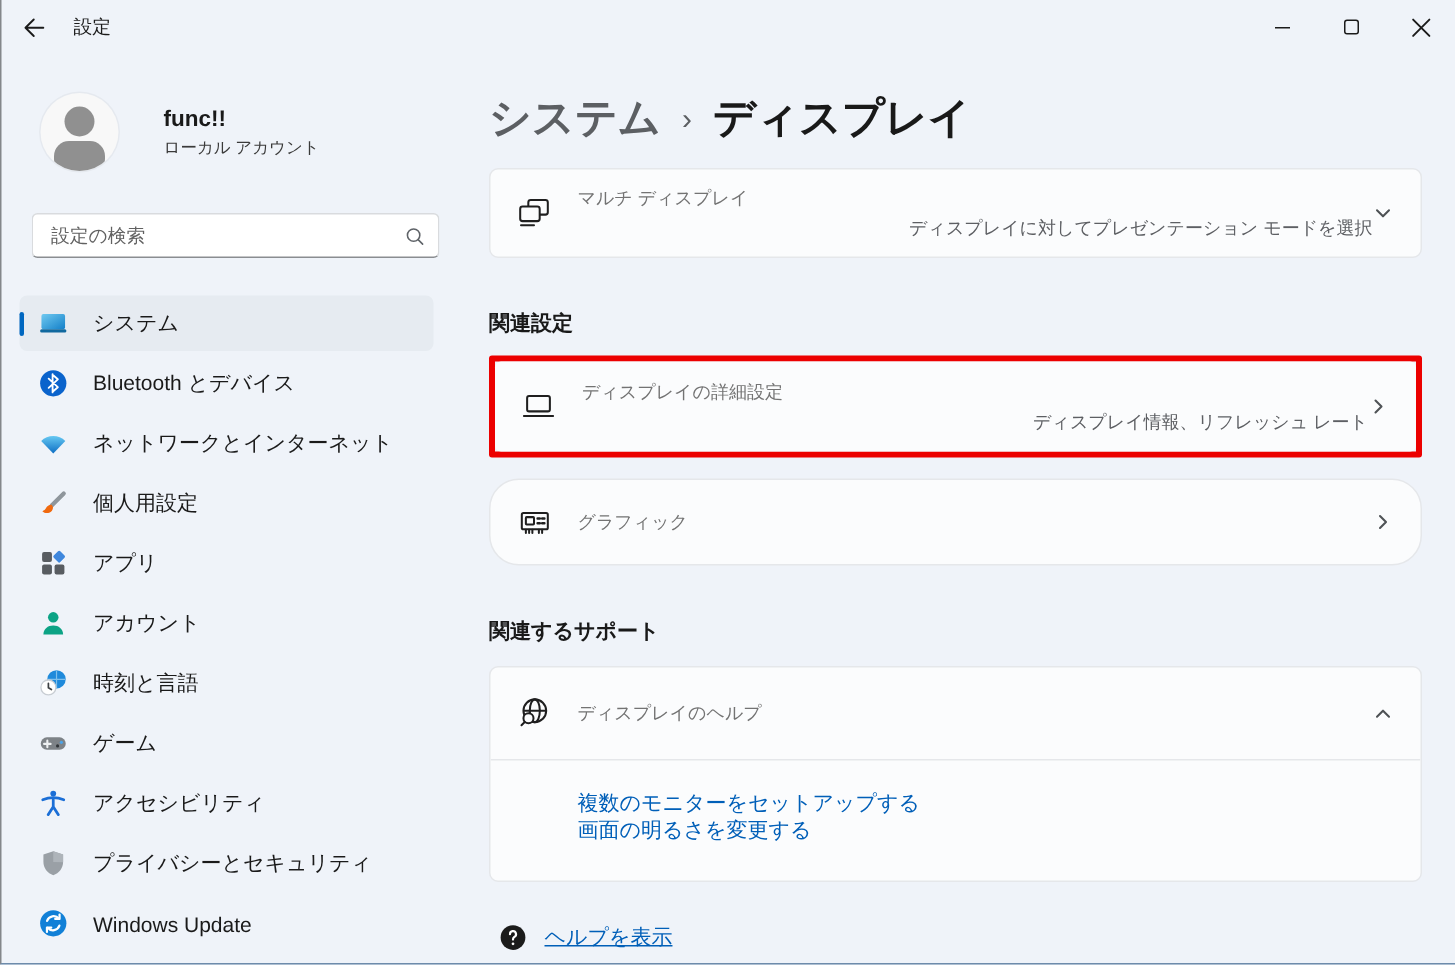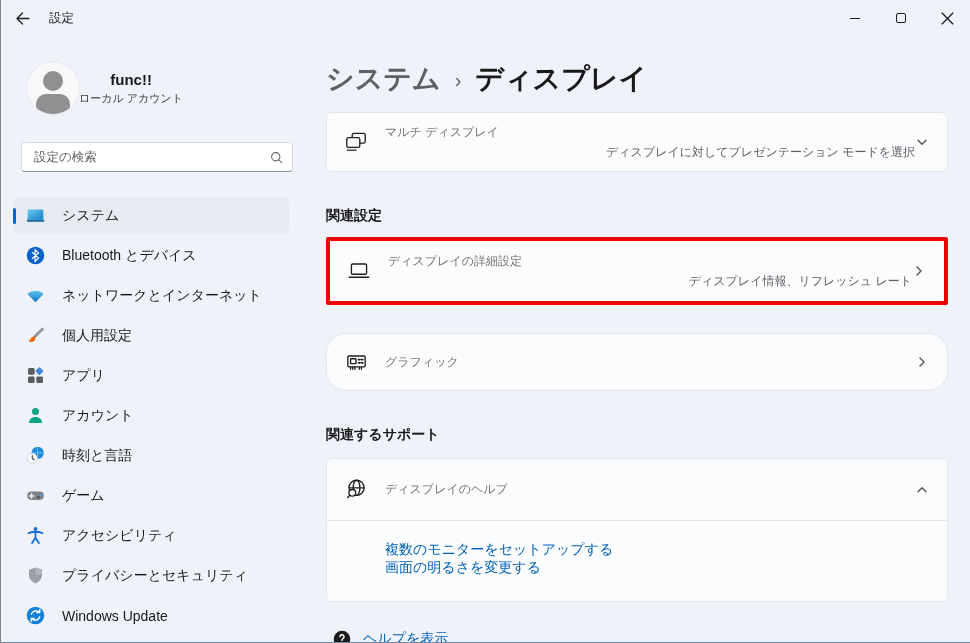--- a/index.html
+++ b/index.html
@@ -12,21 +12,21 @@
   .titlebar { height:36px; display:flex; align-items:center; }
   .back-btn { width:42px; height:36px; display:flex; align-items:center; justify-content:center; cursor:pointer; }
   .app-title { font-size:12.5px; color:#1b1b1b; margin-left:6px; }
   .tb-spacer { flex:1; }
   .winbtn { width:46px; height:34px; display:flex; align-items:center; justify-content:center; }
   .min-glyph { width:10px; border-top:1.2px solid #1b1b1b; display:inline-block; }
   .max-glyph { width:10px; height:10px; border:1.2px solid #1b1b1b; border-radius:2px; display:inline-block; }
 
   .layout { display:flex; height:607px; }
   .sidebar { width:300px; flex-shrink:0; padding-top:2px; }
-  .user-row { display:flex; align-items:center; gap:0; margin:24px 0 0 26px;text-align:center; }
+  .user-row { display:flex; align-items:center; gap:30px; margin:24px 0 0 26px; }
   .avatar { width:52px; height:52px; border-radius:50%; background:#f8f8f8; position:relative; overflow:hidden; box-shadow:0 0 0 1px rgba(0,0,0,0.04); }
   .avatar .head { position:absolute; left:16px; top:9px; width:20px; height:20px; border-radius:50%; background:#909090; }
   .avatar .torso { position:absolute; left:9px; top:32px; width:34px; height:22px; border-radius:10px; background:#909090; }
   .user-name { font-size:15px; font-weight:bold; }
   .user-type { font-size:11px; color:#3a3a3a; margin-top:3px; }
 
   .search-wrap { margin:28px 8px 0 20px; width:272px; height:30px; background:#ffffff; border:1px solid #d9dbde; border-bottom-color:#8a8d91; border-radius:4px; display:flex; align-items:center; padding:0 8px 0 12px; }
   .search-wrap input { flex:1; border:none; outline:none; font-size:12.5px; color:#1b1b1b; background:transparent; font-family:Liberation Serif, serif; }
   .search-wrap input::placeholder { color:#616161; }
 
@@ -49,21 +49,21 @@
   .card-texts { flex:1; padding:10px 0; }
   .card-title { font-size:12px; color:#737373; }
   .card-sub { font-size:12px; color:#5d5f63; margin-top:3px;text-align:right; }
   .chev { width:14px; height:14px; flex-shrink:0; }
   .chev svg { width:100%; height:100%; fill:none; stroke:#4f5356; stroke-width:1.4; stroke-linecap:round; stroke-linejoin:round; }
 
   .multi-card { margin-top:14px; min-height:60px; cursor:pointer; }
   .section-head { margin-top:35px; font-size:14px; font-weight:bold; color:#191919; }
   .highlight-box { margin-top:12px; border:4px solid #ec0000; border-radius:2px; }
   .adv-card { min-height:60px; border-radius:4px; cursor:pointer; }
-  .gfx-card { margin-top:28px; min-height:58px; cursor:pointer;border-radius:20px; }
+  .gfx-card { margin-top:14px; min-height:58px; cursor:pointer;border-radius:20px; }
 
   .help-card { margin-top:14px; background:#fbfcfd; border:1px solid #e5e7ea; border-radius:6px; overflow:hidden; }
   .help-head { display:flex; align-items:center; min-height:61px; padding:0 18px 0 16px; cursor:pointer; }
   .help-divider { height:1px; background:#e5e7ea; }
   .help-links { padding:20px 16px 24px 58px; display:flex; flex-direction:column; }
   .help-link { font-size:14px; color:#005fb8; cursor:pointer; width:fit-content; }
 
   .gethelp-row { margin-top:26px; display:flex; align-items:center; gap:10px; margin-left:5px; }
   .gethelp-ico { width:22px; height:22px; flex-shrink:0; }
   .gethelp-link { font-size:14px; color:#005fb8; text-decoration:underline; cursor:pointer; }

